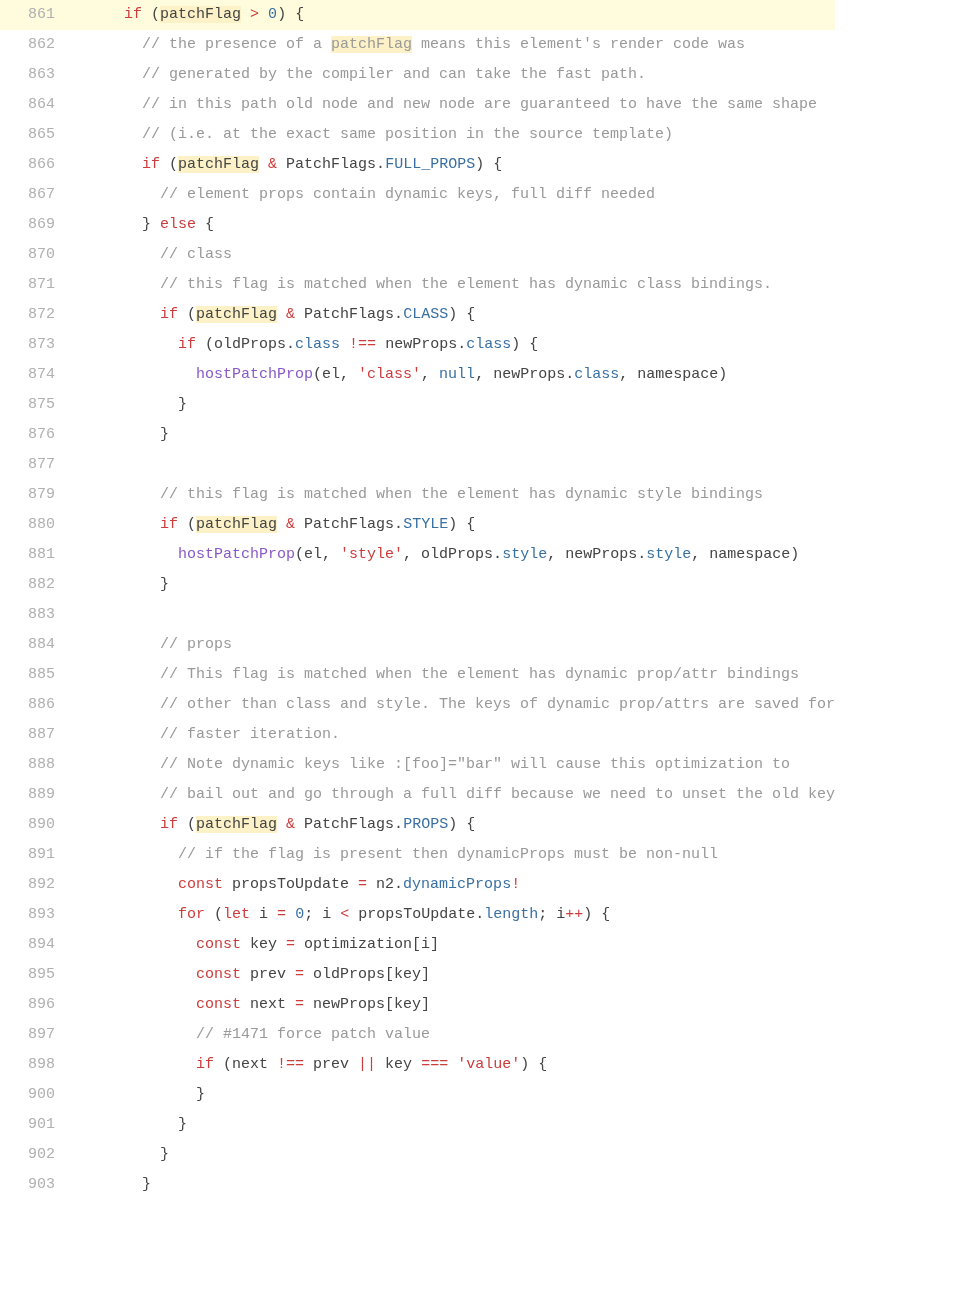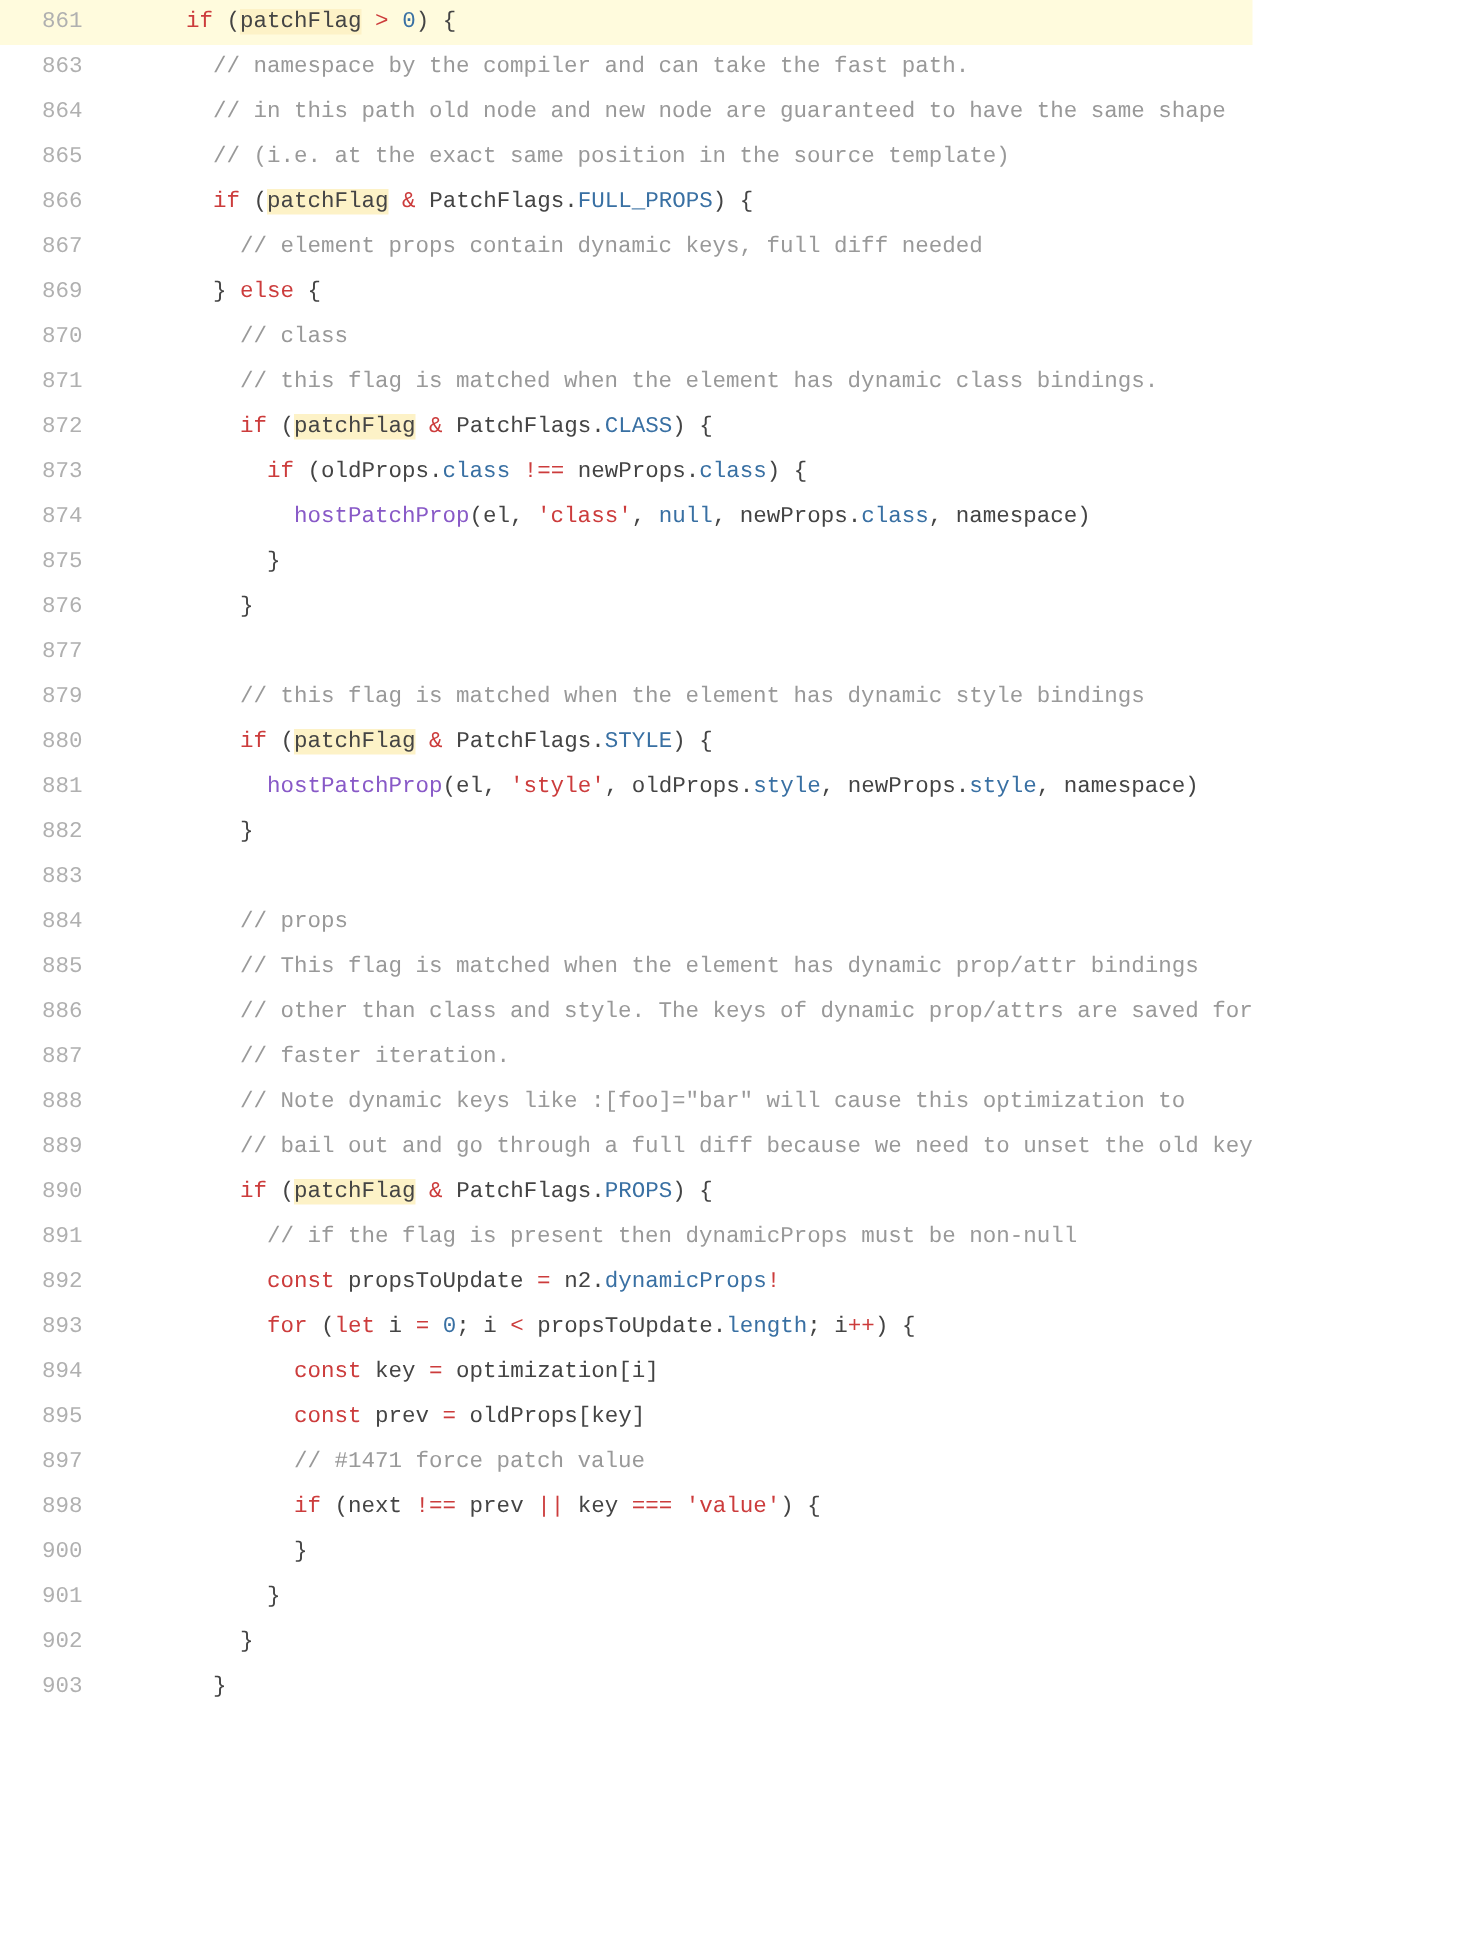--- a/index.html
+++ b/index.html
@@ -61,22 +61,26 @@
 </head>
 <body>
 
 <div class="code-container">
   <div id="rows">
       <div class="row highlighted">
         <div class="ln">861</div>
         <div class="content">      <span class="kw">if</span><span class="punct"> (</span><span class="hl">patchFlag</span><span class="punct"> </span><span class="op">&gt;</span><span class="punct"> </span><span class="num">0</span><span class="punct">) {</span></div>
       </div>
       <div class="row">
+        <div class="ln">862</div>
+        <div class="content">        <span class="com">// the presence of a </span><span class="hl com">patchFlag</span><span class="com"> means this element's render code was</span></div>
+      </div>
+      <div class="row">
         <div class="ln">863</div>
-        <div class="content">        <span class="com">// namespace by the compiler and can take the fast path.</span></div>
+        <div class="content">        <span class="com">// generated by the compiler and can take the fast path.</span></div>
       </div>
       <div class="row">
         <div class="ln">864</div>
         <div class="content">        <span class="com">// in this path old node and new node are guaranteed to have the same shape</span></div>
       </div>
       <div class="row">
         <div class="ln">865</div>
         <div class="content">        <span class="com">// (i.e. at the exact same position in the source template)</span></div>
       </div>
       <div class="row">
@@ -183,20 +187,24 @@
         <div class="ln">893</div>
         <div class="content">            <span class="kw">for</span><span class="punct"> (</span><span class="kw">let</span><span class="punct"> i </span><span class="op">=</span><span class="punct"> </span><span class="num">0</span><span class="punct">; i </span><span class="op">&lt;</span><span class="punct"> propsToUpdate.</span><span class="prop">length</span><span class="punct">; i</span><span class="op">++</span><span class="punct">) {</span></div>
       </div>
       <div class="row">
         <div class="ln">894</div>
         <div class="content">              <span class="kw">const</span><span class="punct"> key </span><span class="op">=</span><span class="punct"> optimization[i]</span></div>
       </div>
       <div class="row">
         <div class="ln">895</div>
         <div class="content">              <span class="kw">const</span><span class="punct"> prev </span><span class="op">=</span><span class="punct"> oldProps[key]</span></div>
+      </div>
+      <div class="row">
+        <div class="ln">896</div>
+        <div class="content">              <span class="kw">const</span><span class="punct"> next </span><span class="op">=</span><span class="punct"> newProps[key]</span></div>
       </div>
       <div class="row">
         <div class="ln">897</div>
         <div class="content">              <span class="com">// #1471 force patch value</span></div>
       </div>
       <div class="row">
         <div class="ln">898</div>
         <div class="content">              <span class="kw">if</span><span class="punct"> (next </span><span class="op">!==</span><span class="punct"> prev </span><span class="op">||</span><span class="punct"> key </span><span class="op">===</span><span class="punct"> </span><span class="str">'value'</span><span class="punct">) {</span></div>
       </div>
       <div class="row">

